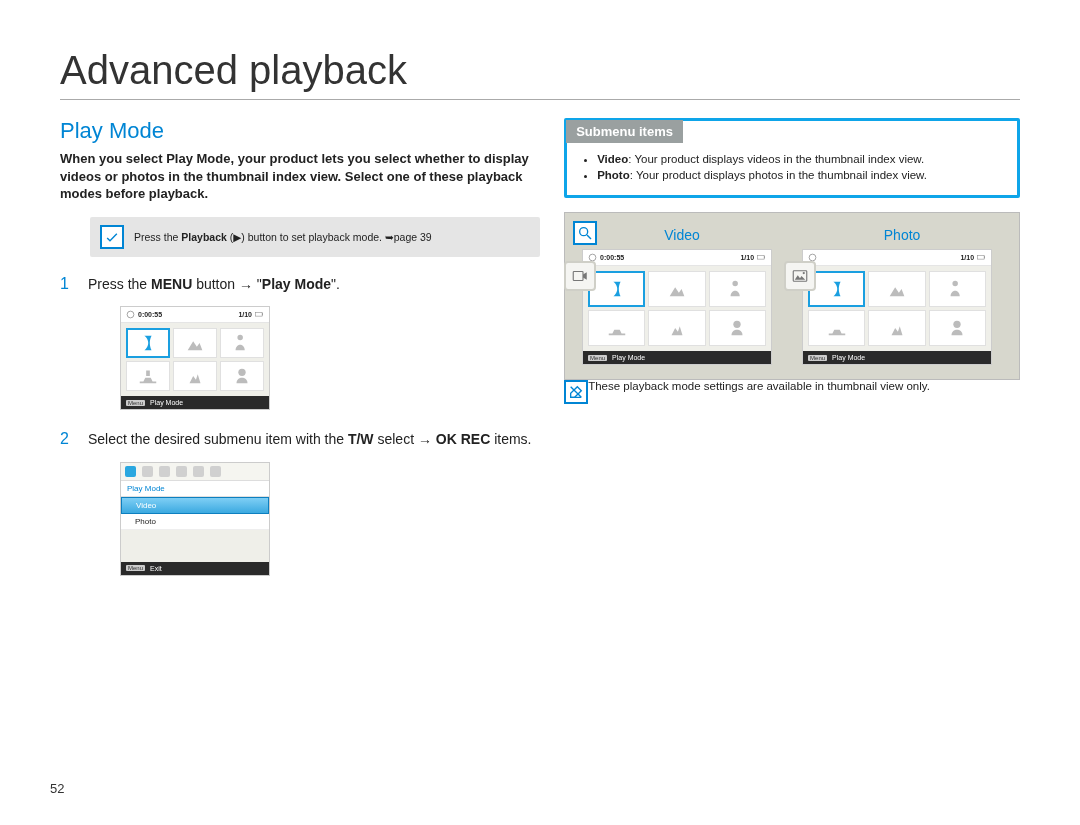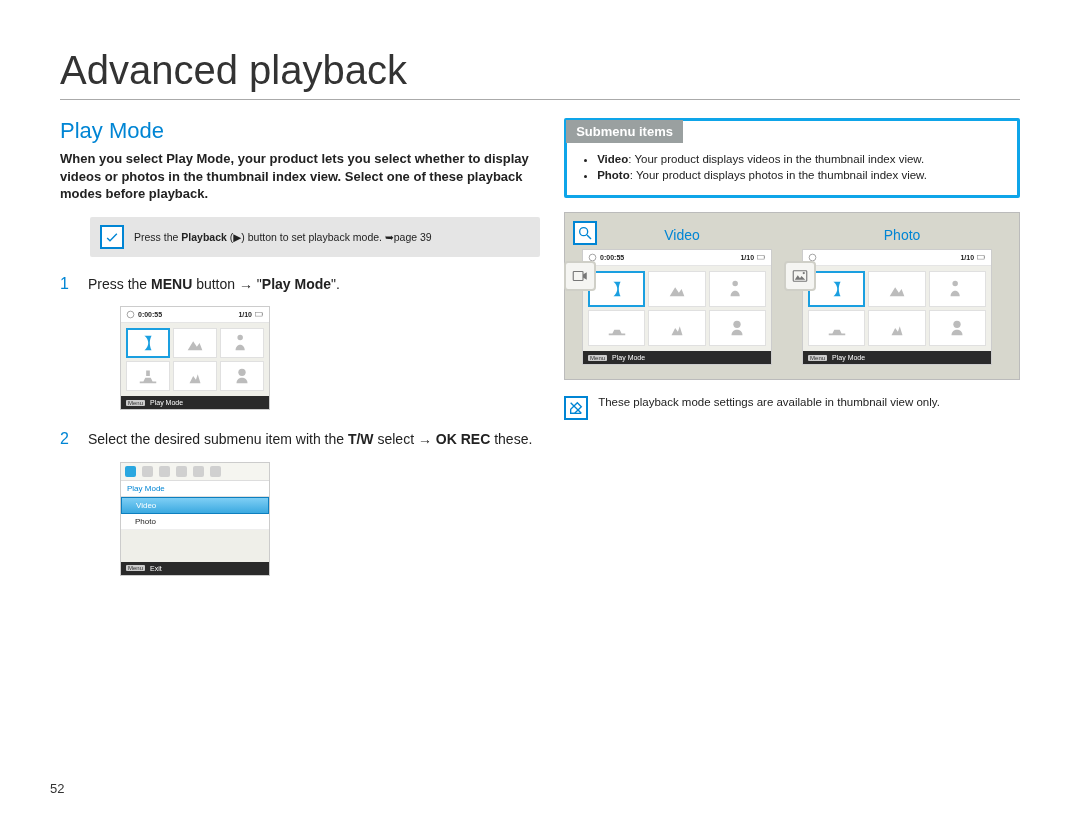--- a/index.html
+++ b/index.html
@@ -45,21 +45,21 @@
   .preview-card { border: 1px solid #bbb; padding: 10px 12px 14px 12px; background: #d7d7cd; position: relative; margin-top: 8px;}
   .preview-card .callout-icon { position: absolute; left: 8px; top: 8px; background: #fff;}
   .preview-row { display: flex; gap: 20px; justify-content: center; margin-top: 4px; }
   .preview-col { text-align: center; width: 200px; }
   .preview-label { color: #0085d4; font-size: 14px; margin-bottom: 6px; }
   .lcd-frame { position: relative; }
   .corner-btn { position: absolute; left: -18px; top: 12px; width: 32px; height: 30px; background: #f5f5f2; border: 2px solid #cfcfc7; border-radius: 4px; display:flex; align-items:center; justify-content:center;}
   .corner-btn svg { width:18px; height:18px;}
   .lcd-sm { width: 190px; background: #efefe9; border: 1px solid #ccc; font-size: 7px;}
   .lcd-sm .lcd-grid .thumb { height: 36px;}
-  .foot-note { display: flex; gap: 10px; align-items: flex-start; margin-top: 16px; font-size: 11.5px;}
+  .foot-note { display: flex; gap: 0; align-items: flex-start; font-size: 11.5px;}
   .foot-note .callout-icon { border-color:#0085d4;}
   .page-num { position: absolute; left: 50px; bottom: 29px; font-size: 13px; color: #333;}
   b { font-weight: bold;}
 </style>
 </head>
 <body>
 
 <div class="page">
   <h1 class="main-title">Advanced playback</h1>
 
@@ -144,21 +144,21 @@
           <div class="lcd-bot">
             <span class="tag">Menu</span>
             <span>Play Mode</span>
           </div>
         </div>
       </div>
 
       <div class="step">
         <div class="step-num">2</div>
         <div class="step-text">
-          <span>Select the desired submenu item with the </span><b>T/W</b><span> select → </span><b>OK REC</b><span> these.</span>
+          <span>Select the desired submenu item with the </span><b>T/W</b><span> select → </span><b>OK REC</b><span> items.</span>
         </div>
       </div>
 
       <div class="lcd-wrap">
         <div class="lcd2">
           <div class="lcd2-tabs">
             <span class="tab-ic" style="background:#2aa7e0"></span>
             <span class="tab-ic"></span>
             <span class="tab-ic"></span>
             <span class="tab-ic"></span>

